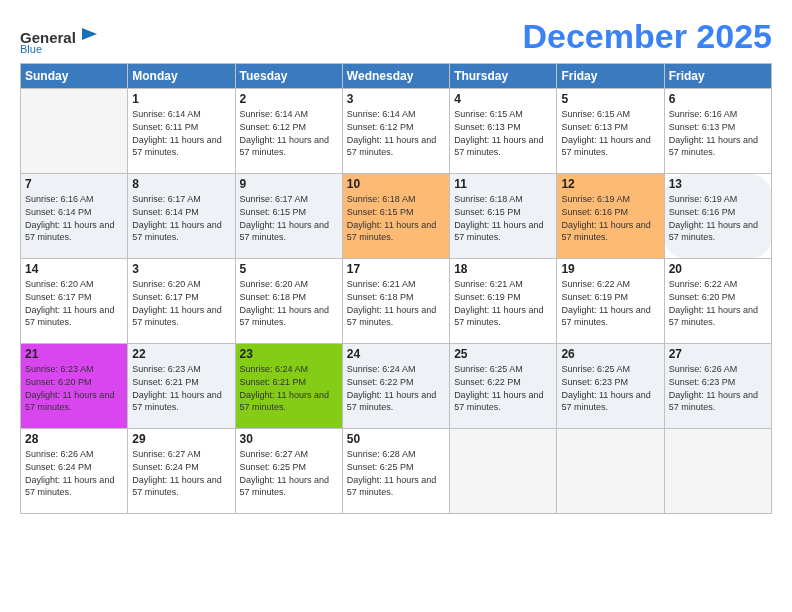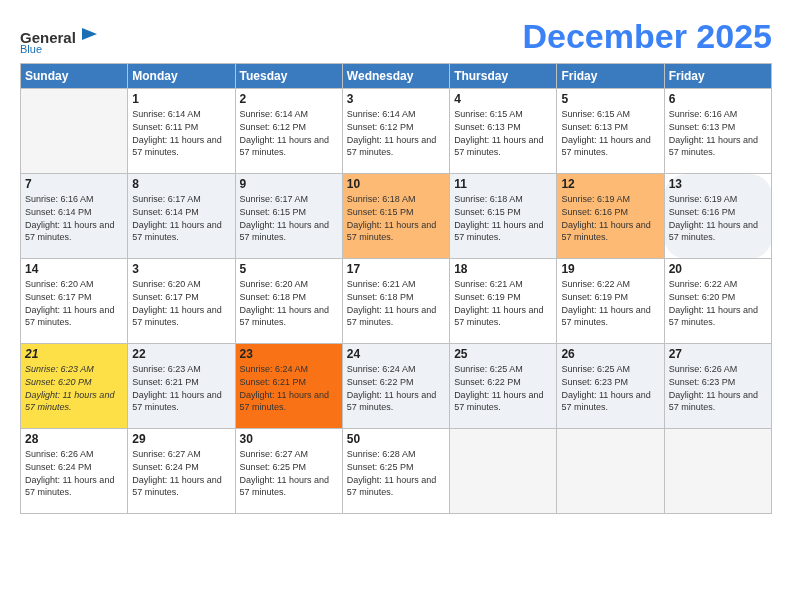--- a/index.html
+++ b/index.html
@@ -237,33 +237,33 @@
 Daylight: 11 hours and 57 minutes.</div>
           </td>
           <td>
             <span class="day-number">20</span>
             <div class="cell-text" style="white-space: pre-line;">Sunrise: 6:22 AM
 Sunset: 6:20 PM
 Daylight: 11 hours and 57 minutes.</div>
           </td>
         </tr>
         <tr>
-          <td style="background-color: #fde047; font-style: italic;">
+          <td style="background-color: #d946ef;">
             <span class="day-number">21</span>
             <div class="cell-text" style="white-space: pre-line;">Sunrise: 6:23 AM
 Sunset: 6:20 PM
 Daylight: 11 hours and 57 minutes.</div>
           </td>
           <td style="background-color: rgb(238, 242, 247); margin-top: 45px;">
             <span class="day-number">22</span>
             <div class="cell-text" style="white-space: pre-line;">Sunrise: 6:23 AM
 Sunset: 6:21 PM
 Daylight: 11 hours and 57 minutes.</div>
           </td>
-          <td style="background-color: #f97316;">
+          <td style="background-color: #84cc16;">
             <span class="day-number">23</span>
             <div class="cell-text" style="white-space: pre-line;">Sunrise: 6:24 AM
 Sunset: 6:21 PM
 Daylight: 11 hours and 57 minutes.</div>
           </td>
           <td style="background-color: rgb(238, 242, 247);">
             <span class="day-number">24</span>
             <div class="cell-text" style="white-space: pre-line;">Sunrise: 6:24 AM
 Sunset: 6:22 PM
 Daylight: 11 hours and 57 minutes.</div>

